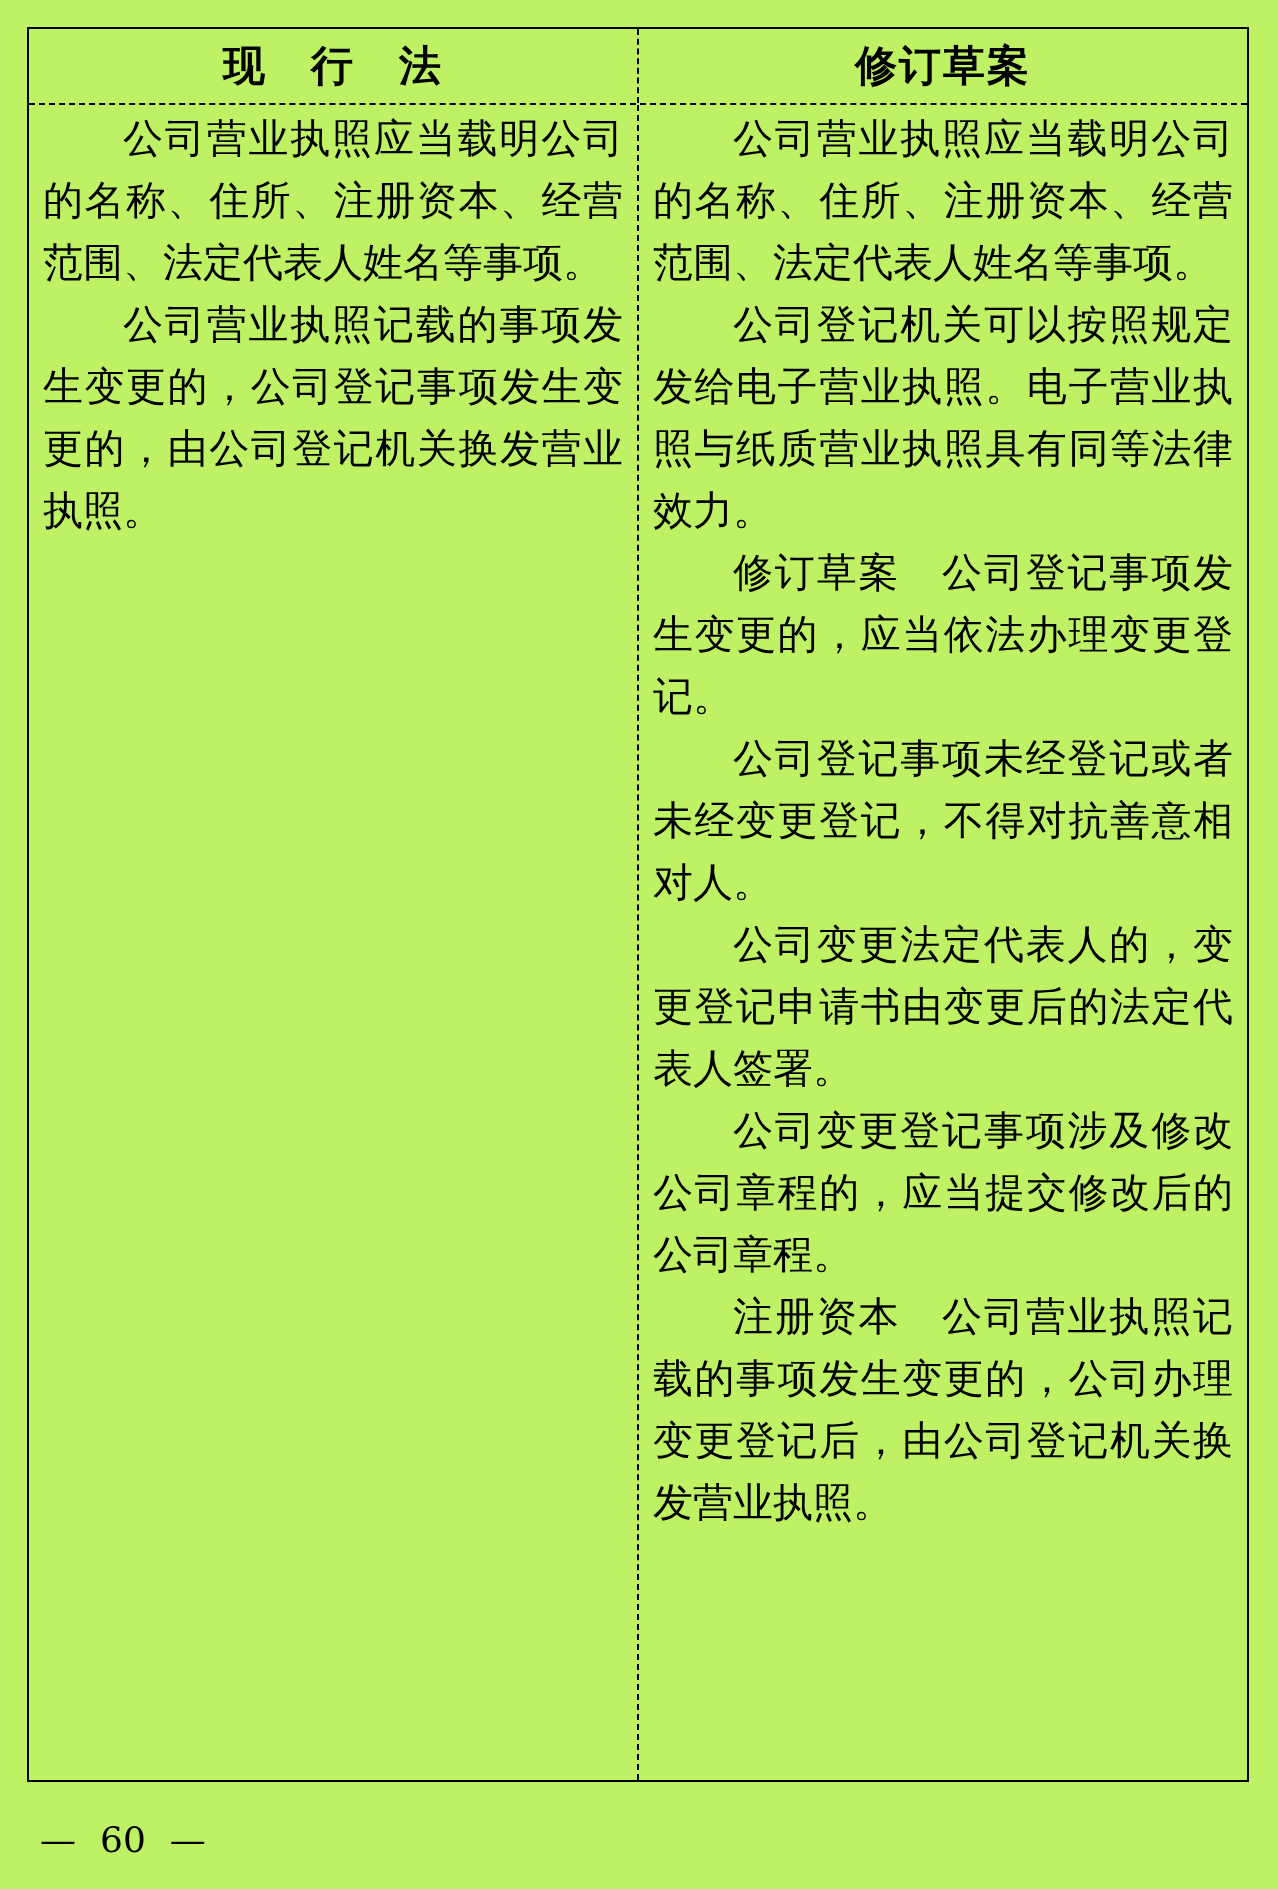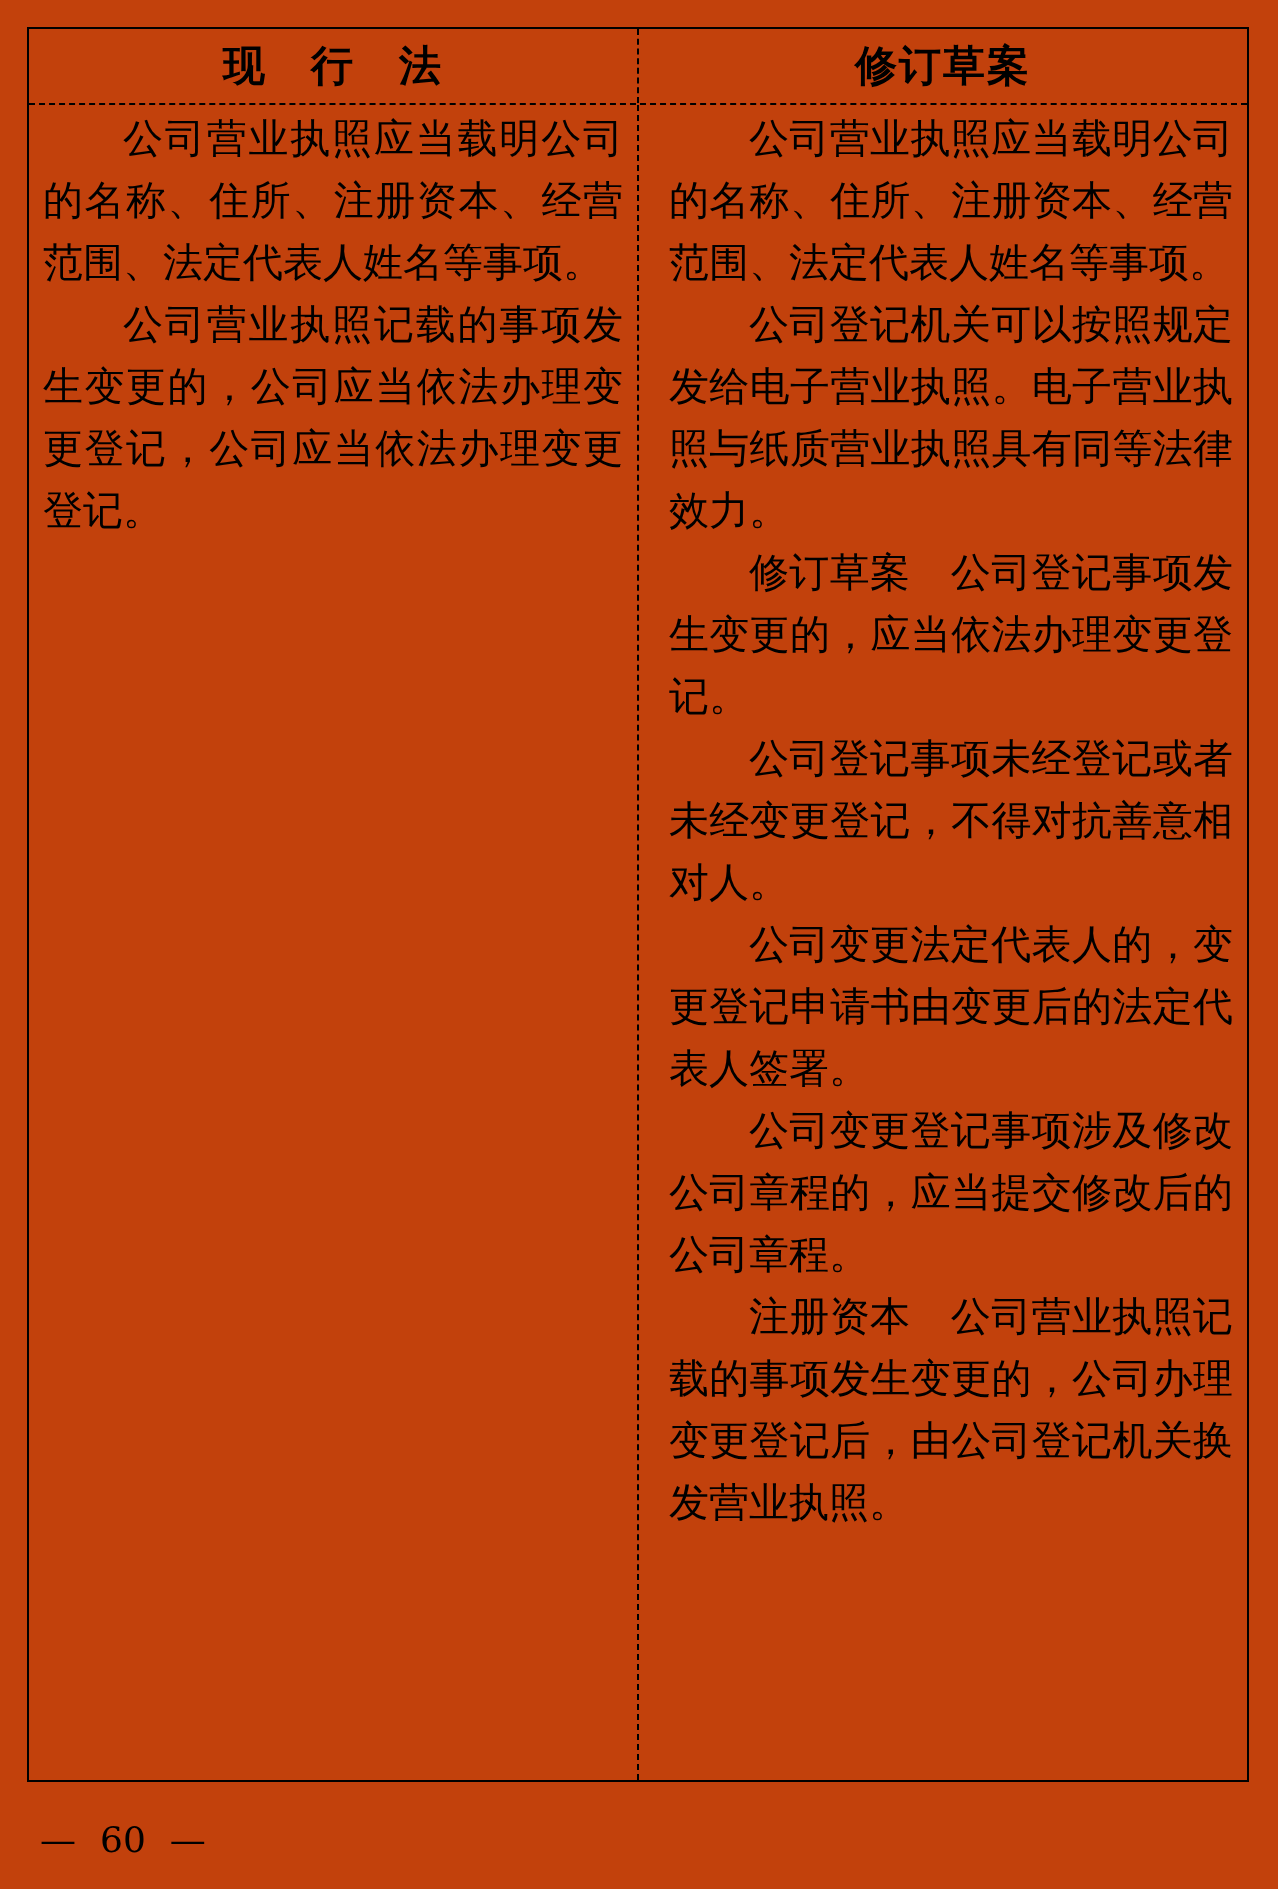--- a/index.html
+++ b/index.html
@@ -2,39 +2,39 @@
 <html><head>
 <meta charset="utf-8">
 <style>
   * { margin: 0; padding: 0; box-sizing: border-box; }
   html, body {
     width: 1278px; height: 1889px;
     background: #ffffff;
     font-family: "DejaVu Serif", "Liberation Serif", serif;
     color: #000;
   }
-  .page { position: relative; width: 1278px; height: 1889px; background: #c2410c; overflow: hidden; }
+  .page { position: relative; width: 1278px; height: 1889px; background: #bef264; overflow: hidden; }
 
   .law-table {
     position: absolute; left: 27px; top: 27px;
     width: 1222px; height: 1755px;
     border: 2px solid #000;
     display: flex; flex-direction: column;
   }
   .thead { display: flex; flex: 0 0 76px; border-bottom: 2px dashed #000; }
   .th {
     display: flex; align-items: center; justify-content: center;
     font-size: 42px; font-weight: 700;
     font-family: "DejaVu Sans", "Liberation Sans", sans-serif;
     letter-spacing: 2px;
   }
   .th-left  { width: 610px; border-right: 2px dashed #000; }
   .th-right { flex: 1; }
 
-  .tbody { display: flex; flex: 1 1 auto; min-height: 0; gap: 16px; }
+  .tbody { display: flex; flex: 1 1 auto; min-height: 0; }
   .cell {
     font-size: 40px; line-height: 62px;
     text-align: justify; text-justify: inter-character;
     padding: 2px 14px 0 14px;
     overflow: hidden;
   }
   .cell-left  { width: 610px; border-right: 2px dashed #000; }
   .cell-right { flex: 1; }
 
   .para { text-indent: 2em; }
@@ -57,21 +57,21 @@
 <div class="page">
 
   <div class="law-table">
     <div class="thead">
       <div class="th th-left">现　行　法</div>
       <div class="th th-right">修订草案</div>
     </div>
     <div class="tbody">
       <div class="cell cell-left" id="col-left">
           <p class="para"><span class="run">公司营业执照应当载明公司的名称、住所、注册资本、经营范围、法定代表人姓名等事项。</span></p>
-          <p class="para"><span class="run">公司营业执照记载的事项发生变更的，公司应当依法办理变更登记，公司应当依法办理变更登记。</span></p>
+          <p class="para"><span class="run">公司营业执照记载的事项发生变更的，公司登记事项发生变更的，由公司登记机关换发营业执照。</span></p>
         </div>
       <div class="cell cell-right" id="col-right">
           <p class="para"><span class="run">公司营业执照应当载明公司的名称、住所、注册资本、经营范围、法定代表人姓名等事项。</span></p>
           <p class="para"><span class="run bold-run">公司登记机关可以按照规定发给电子营业执照。电子营业执照与纸质营业执照具有同等法律效力。</span></p>
           <p class="para"><span class="run bold-run">修订草案</span><span class="run">　公司登记事项发生变更的，应当依法办理变更登记。</span></p>
           <p class="para"><span class="run bold-run">公司登记事项</span><span class="run">未经登记或者未经变更登记，不得对</span><span class="run bold-run">抗善意相对人。</span></p>
           <p class="para"><span class="run bold-run">公司变更法定代表人的，变更登记申请书由变更后的法定代表人签署。</span></p>
           <p class="para"><span class="run bold-run">公司变更登记事项涉及修改公司章程的，应当提交修改后的公司章程。</span></p>
           <p class="para"><span class="run bold-run">注册资本</span><span class="run">　公司营业执照记载的事项发生变更的，公司办理变更登记后，由公司登记机关换发营业执照。</span></p>
         </div>

